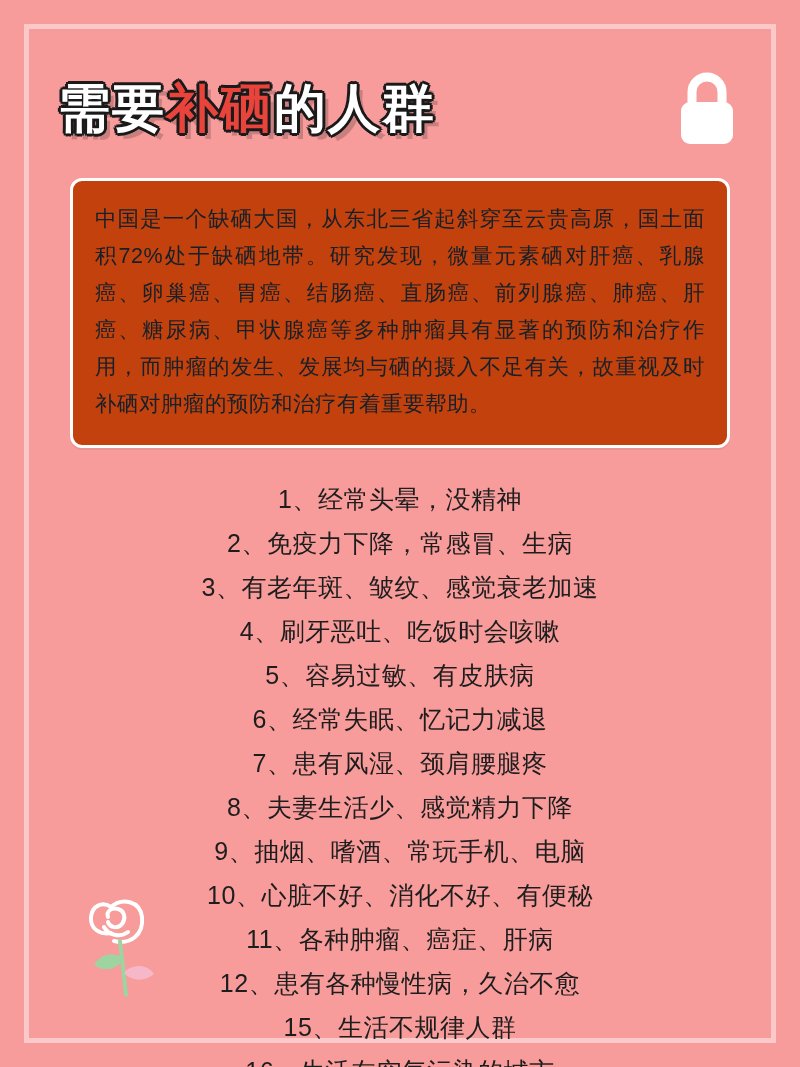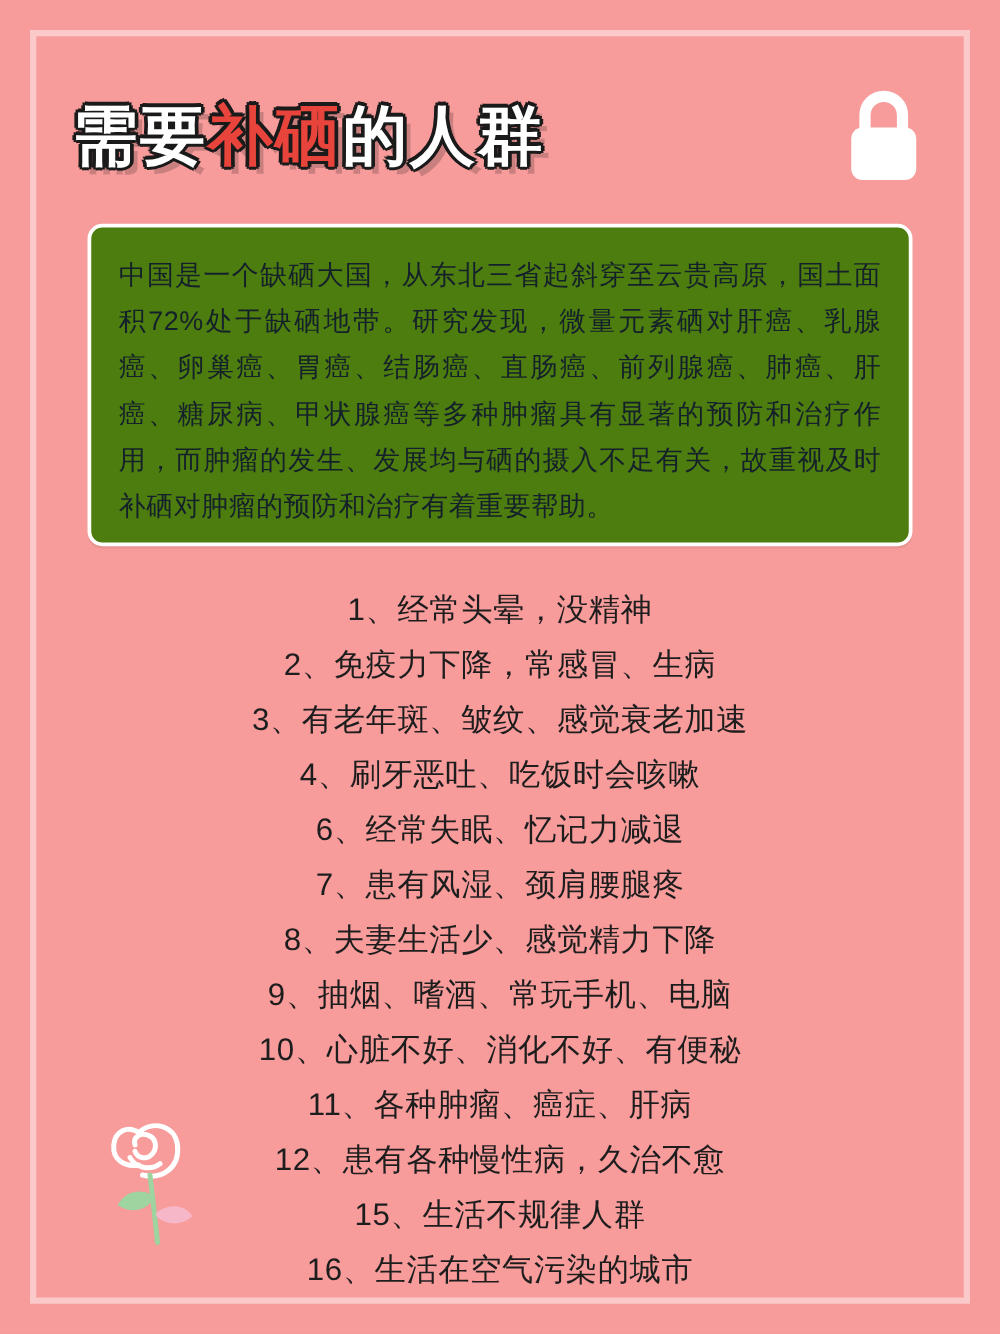--- a/index.html
+++ b/index.html
@@ -64,24 +64,24 @@
     color: #e8443c;
   }
   .lock-icon {
     flex: 0 0 auto;
     margin-top: 4px;
   }
 
   
   .intro-box {
     margin: 24px 12px 0 12px;
-    background: #4d7c0f;
+    background: #c2410c;
     border: 3px solid #ffffff;
     border-radius: 12px;
-    padding: 20px 22px 10px 22px;
+    padding: 20px 22px 22px 22px;
     box-shadow: 0 2px 0 rgba(0,0,0,0.05);
   }
   .intro-text {
     font-size: 21.5px;
     line-height: 1.72;
     color: #14202a;
     text-align: justify;
     letter-spacing: 0.5px;
     font-weight: 500;
   }
@@ -132,20 +132,21 @@
 
     <div class="intro-box">
       <div class="intro-text">中国是一个缺硒大国，从东北三省起斜穿至云贵高原，国土面积72%处于缺硒地带。研究发现，微量元素硒对肝癌、乳腺癌、卵巢癌、胃癌、结肠癌、直肠癌、前列腺癌、肺癌、肝癌、糖尿病、甲状腺癌等多种肿瘤具有显著的预防和治疗作用，而肿瘤的发生、发展均与硒的摄入不足有关，故重视及时补硒对肿瘤的预防和治疗有着重要帮助。</div>
     </div>
 
     <div class="list">
       <div class="list-item">1、经常头晕，没精神</div>
       <div class="list-item">2、免疫力下降，常感冒、生病</div>
       <div class="list-item">3、有老年斑、皱纹、感觉衰老加速</div>
       <div class="list-item">4、刷牙恶吐、吃饭时会咳嗽</div>
+      <div class="list-item">5、容易过敏、有皮肤病</div>
       <div class="list-item">6、经常失眠、忆记力减退</div>
       <div class="list-item">7、患有风湿、颈肩腰腿疼</div>
       <div class="list-item">8、夫妻生活少、感觉精力下降</div>
       <div class="list-item">9、抽烟、嗜酒、常玩手机、电脑</div>
       <div class="list-item">10、心脏不好、消化不好、有便秘</div>
       <div class="list-item">11、各种肿瘤、癌症、肝病</div>
       <div class="list-item">12、患有各种慢性病，久治不愈</div>
       <div class="list-item">15、生活不规律人群</div>
       <div class="list-item">16、生活在空气污染的城市</div>
 

